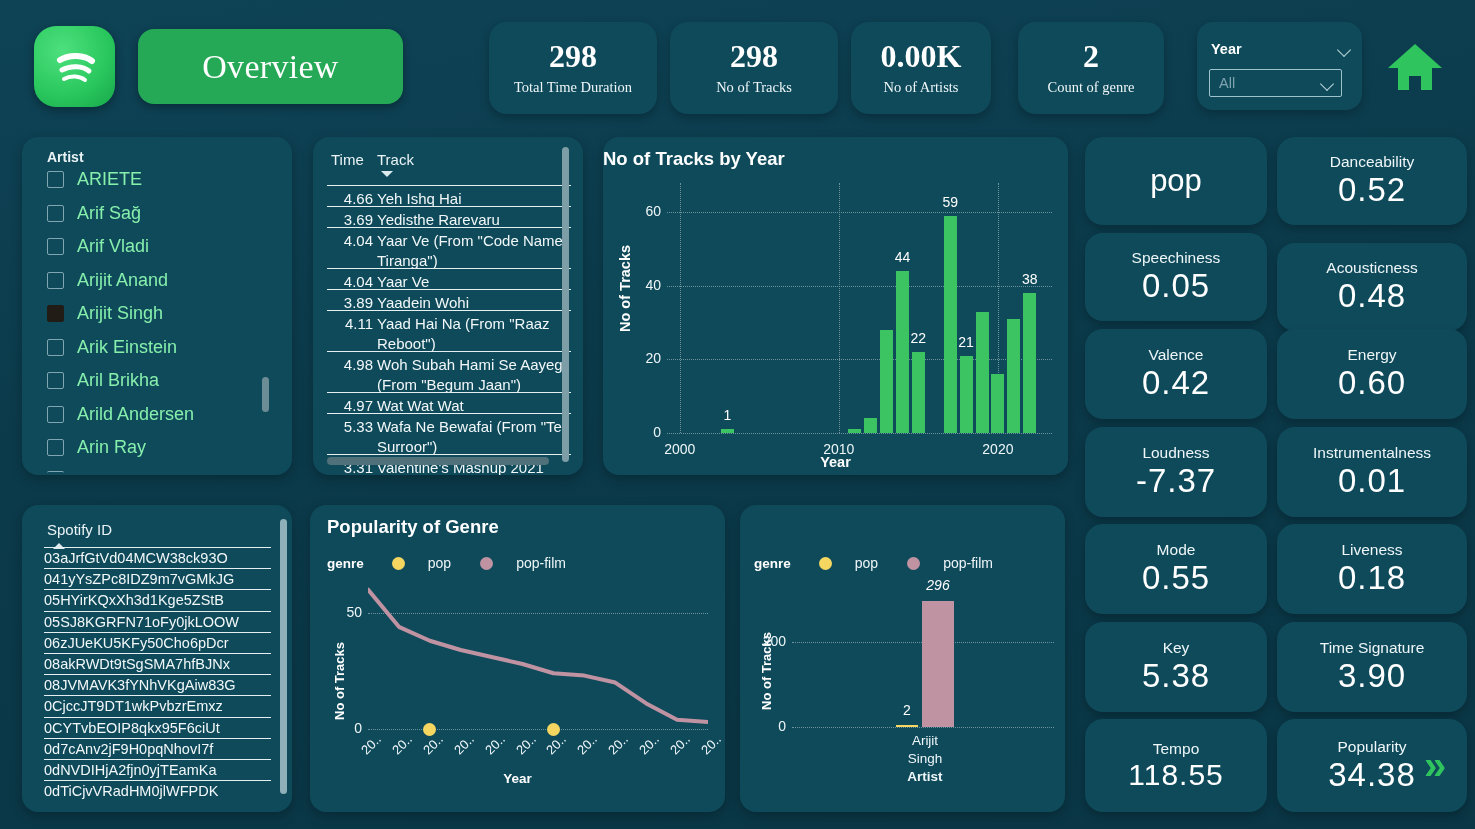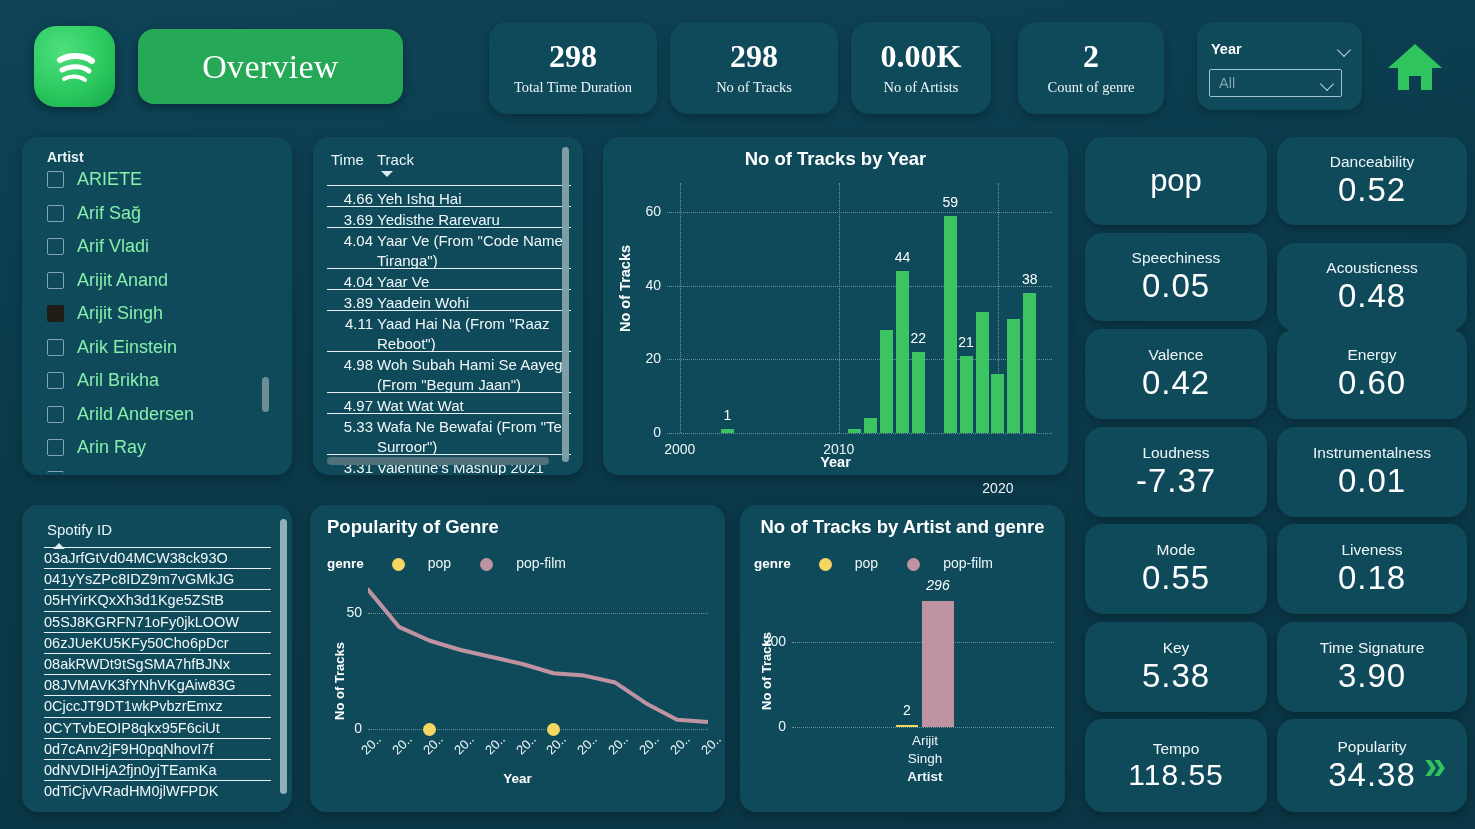--- a/index.html
+++ b/index.html
@@ -75,21 +75,21 @@
     transform: rotate(45deg);
   }
   .home-ico { position: absolute; left: 1386px; top: 42px; cursor: pointer; }
 
   
   .panel {
     position: absolute; border-radius: 16px;
     background: #0f4a5b; box-shadow: 0 4px 12px rgba(0,0,0,.26);
   }
   .panel-title {
-    color: #fff; font-weight: 700; text-align: center;
+    color: #fff; font-weight: 700; 
   }
 
   
   .p-artist { left: 22px; top: 137px; width: 270px; height: 338px; }
   .list-hd { position: absolute; left: 25px; top: 12px; color: #eaf3f5; font-size: 14px; font-weight: 700; }
   .a-row {
     position: absolute; left: 25px; display: flex; align-items: center; gap: 13px;
     cursor: pointer;
   }
   .a-box { width: 17px; height: 17px; border: 1.5px solid #7fa6b1; border-radius: 2px; flex: none; }
@@ -123,21 +123,21 @@
   .sid-caret { position: absolute; left: 31px; top: 38px; width: 0; height: 0;
     border-left: 6px solid transparent; border-right: 6px solid transparent; border-bottom: 6px solid #dceaee; }
   .sid-row { position: absolute; left: 22px; width: 227px; border-top: 1.3px solid #e6eff1; }
   .sid-t { position: absolute; left: 22px; color: #f2f8f9; font-size: 14.5px; white-space: nowrap; }
 
   
   .p-line { left: 310px; top: 505px; width: 415px; height: 307px; }
   
   .p-ag { left: 740px; top: 505px; width: 325px; height: 307px; }
 
-  .legend { position: absolute; display: flex; align-items: flex-end; gap: 23px; }
+  .legend { position: absolute; display: flex; align-items: center; gap: 23px; }
   .legend b { color: #fff; font-size: 13.5px; }
   .dot { width: 13px; height: 13px; border-radius: 50%; display: inline-block; }
   .legend span.lt { color: #eef6f8; font-size: 14px; }
 
   
   .mt {
     position: absolute; border-radius: 18px; background: #0f4a5b;
     box-shadow: 0 4px 10px rgba(0,0,0,.25);
     display: flex; flex-direction: column; align-items: center; justify-content: center;
   }
@@ -302,21 +302,21 @@
       <div class="tick" style="left: -34px; top: 167.471px; width: 28px; text-align: right;">20</div>
       <div class="gridline" style="left: 0px; top: 102.941px; width: 385px;"></div>
       <div class="tick" style="left: -34px; top: 93.9412px; width: 28px; text-align: right;">40</div>
       <div class="gridline" style="left: 0px; top: 29.4118px; width: 385px;"></div>
       <div class="tick" style="left: -34px; top: 20.4118px; width: 28px; text-align: right;">60</div>
       <div class="gridv" style="left: 12.7273px; top: 0px; height: 250px;"></div>
       <div class="tick" style="left: -13.2727px; top: 258px; width: 52px; text-align: center;">2000</div>
       <div class="gridv" style="left: 171.818px; top: 0px; height: 250px;"></div>
       <div class="tick" style="left: 145.818px; top: 258px; width: 52px; text-align: center;">2010</div>
       <div class="gridv" style="left: 330.909px; top: 0px; height: 250px;"></div>
-      <div class="tick" style="left: 304.909px; top: 258px; width: 52px; text-align: center; margin-top: 39px;">2020</div>
+      <div class="tick" style="left: 304.909px; top: 258px; width: 52px; text-align: center;">2020</div>
       <div class="bar" style="left: 53.9545px; width: 13px; height: 3.67647px;"></div>
       <div class="bar-lbl" style="left: 38.4545px; top: 224.324px; width: 44px;">1</div>
       <div class="bar" style="left: 181.227px; width: 13px; height: 3.67647px;"></div>
       <div class="bar" style="left: 197.136px; width: 13px; height: 14.7059px;"></div>
       <div class="bar" style="left: 213.045px; width: 13px; height: 102.941px;"></div>
       <div class="bar" style="left: 228.955px; width: 13px; height: 161.765px;"></div>
       <div class="bar-lbl" style="left: 213.455px; top: 66.2353px; width: 44px;">44</div>
       <div class="bar" style="left: 244.864px; width: 13px; height: 80.8824px;"></div>
       <div class="bar-lbl" style="left: 229.364px; top: 147.118px; width: 44px;">22</div>
       <div class="bar" style="left: 276.682px; width: 13px; height: 216.912px;"></div>
@@ -395,21 +395,20 @@
       <div class="tick" style="left: 171.455px; top: 6px; width: 34px; text-align: center; font-size: 13px; transform: rotate(-45deg); transform-origin: center center; white-space: nowrap;">20..</div>
       <div class="tick" style="left: 202.364px; top: 6px; width: 34px; text-align: center; font-size: 13px; transform: rotate(-45deg); transform-origin: center center; white-space: nowrap;">20..</div>
       <div class="tick" style="left: 233.273px; top: 6px; width: 34px; text-align: center; font-size: 13px; transform: rotate(-45deg); transform-origin: center center; white-space: nowrap;">20..</div>
       <div class="tick" style="left: 264.182px; top: 6px; width: 34px; text-align: center; font-size: 13px; transform: rotate(-45deg); transform-origin: center center; white-space: nowrap;">20..</div>
       <div class="tick" style="left: 295.091px; top: 6px; width: 34px; text-align: center; font-size: 13px; transform: rotate(-45deg); transform-origin: center center; white-space: nowrap;">20..</div>
       <div class="tick" style="left: 326px; top: 6px; width: 34px; text-align: center; font-size: 13px; transform: rotate(-45deg); transform-origin: center center; white-space: nowrap;">20..</div>
     </div>
 </div>
 
 <div class="panel p-ag">
-  <div class="panel-title" style="position:absolute;left:0;top:11px;width:325px;font-size:18.5px;">No of Tracks by Artist and genre</div>
   <div class="legend" style="left:14px;top:50px;">
     <b>genre</b>
     <span class="dot" style="background:#f4d661;margin-left:5px;"></span>
     <span class="lt">pop</span>
     <span class="dot" style="background:#c093a2;margin-left:6px;"></span>
     <span class="lt">pop-film</span>
   </div>
   <div class="ax-lbl" style="left:19px;top:205px;transform:rotate(-90deg);transform-origin:left top;white-space:nowrap;font-size:13px;">No of Tracks</div>
   <div id="ag-plot" style="position:absolute;left:52px;top:82px;width:262px;height:140px;">
       <div class="gridline" style="left: 0px; top: 140px; width: 262px;"></div>

